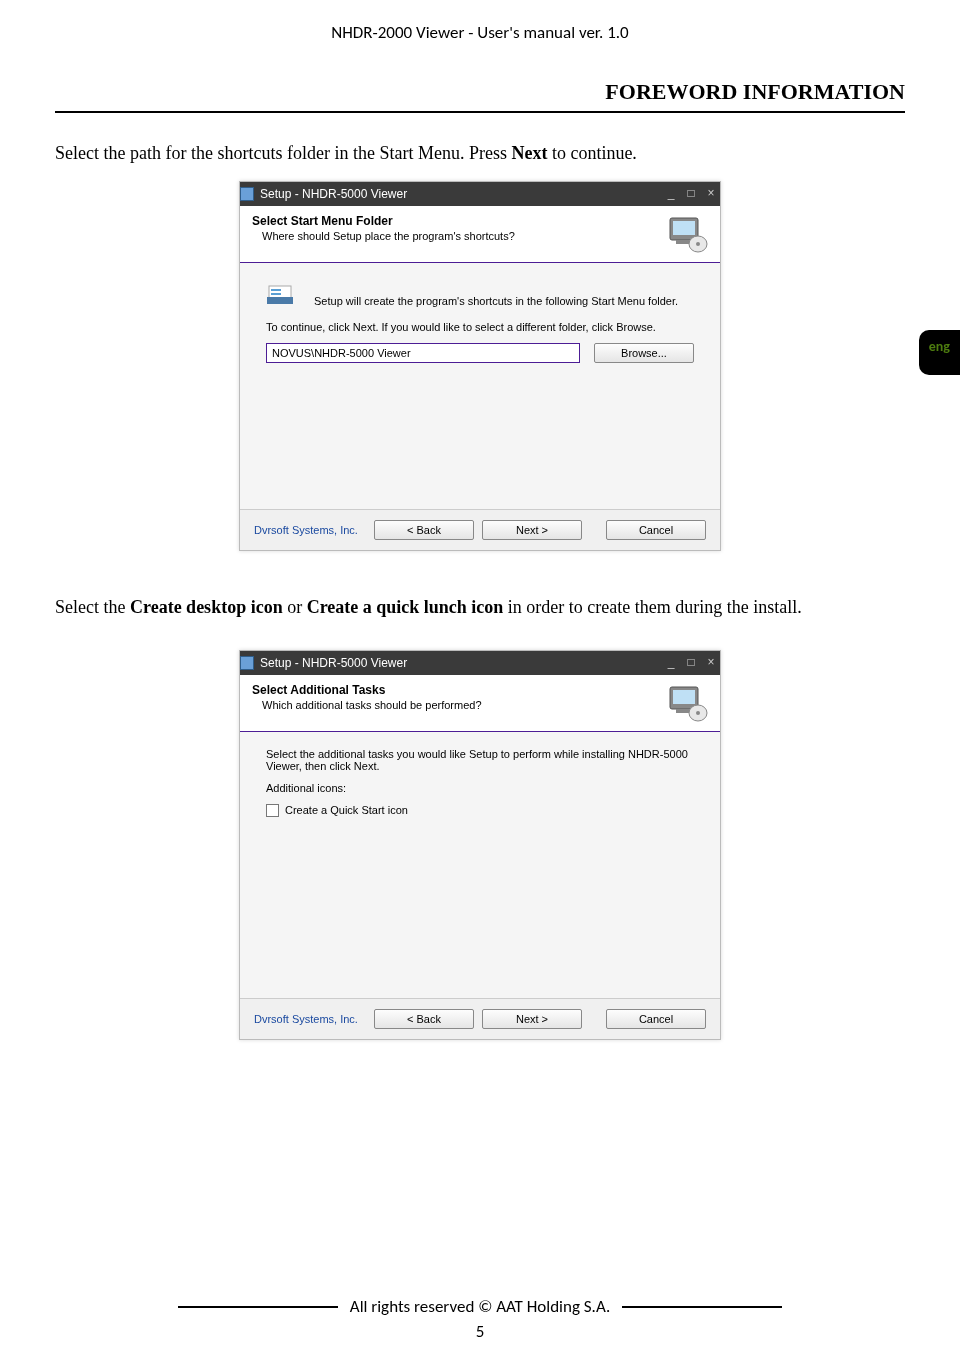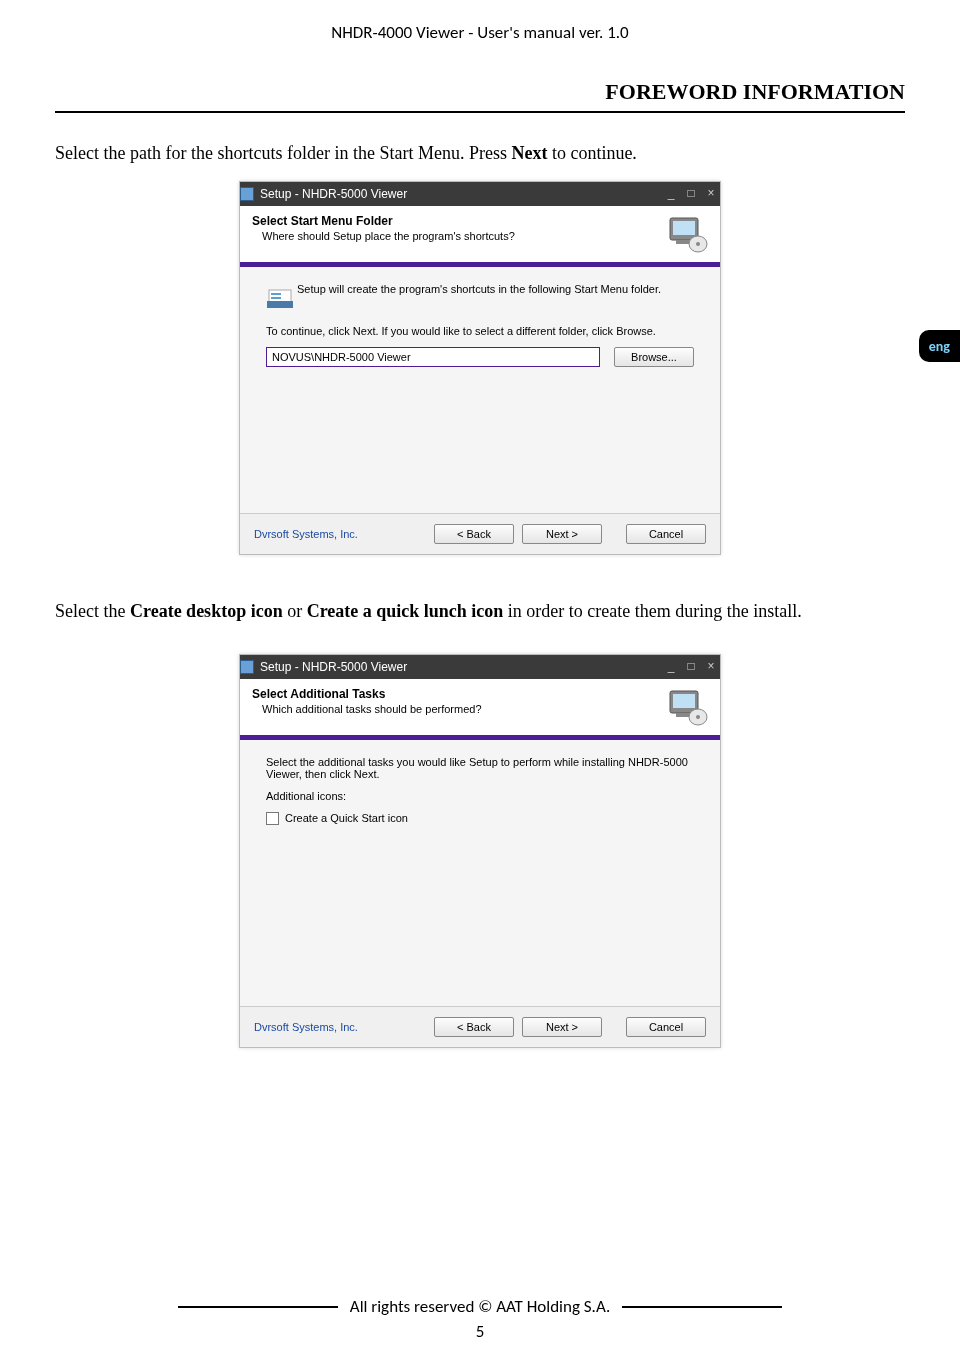--- a/index.html
+++ b/index.html
@@ -41,23 +41,23 @@
     padding: 28px 55px 0 55px;
     line-height: 1.35;
   }
   .body-text .bold { font-weight: bold; }
 
   .lang-tab {
     position: absolute;
     right: 0;
     top: 330px;
     background: #000;
-    color: #7dd3fc;
+    color: #4d7c0f;
     font-size: 14px;
-    padding: 8px 10px 7px 10px;
+    padding: 8px 10px 20px 10px;
     border-top-left-radius: 10px;
     border-bottom-left-radius: 10px;
     font-weight: bold;
   }
 
   .screenshot-wrap {
     display: flex;
     justify-content: center;
     margin-top: 16px;
   }
@@ -94,21 +94,21 @@
     text-align: center;
     font-size: 12px;
     line-height: 12px;
     margin-left: 2px;
   }
 
   .header-panel {
     background: #fff;
     display: flex;
     padding: 8px 10px 8px 12px;
-    border-bottom: 5px solid #4c1d95;
+    border-bottom: 1px solid #4c1d95;
   }
   .header-panel .hp-text { flex: 1; }
   .header-panel .hp-title {
     font-weight: bold;
     font-size: 12px;
     margin-bottom: 2px;
   }
   .header-panel .hp-sub {
     font-size: 11px;
     padding-left: 10px;
@@ -121,22 +121,22 @@
   .hp-icon svg { width: 46px; height: 40px; }
 
   .content-panel {
     background: #f5f5f5;
     padding: 16px 26px 10px 26px;
     min-height: 220px;
   }
   .content-panel .row { margin-bottom: 10px; font-size: 11px; }
   .folder-row {
     display: flex;
-    align-items: flex-start;
-    gap: 3px;
+    align-items: flex-end;
+    gap: 20px;
     margin-bottom: 14px;
   }
   .folder-icon {
     width: 28px; height: 28px;
   }
   .folder-icon svg { width: 28px; height: 28px; }
   .input-row {
     display: flex;
     gap: 14px;
     align-items: center;
@@ -145,21 +145,21 @@
     flex: 1;
     border: 1px solid #4c1d95;
     padding: 3px 5px;
     font-size: 11px;
     background: #fff;
     font-family: Tahoma, Arial, sans-serif;
   }
   .btn {
     border: 1px solid #888;
     background: linear-gradient(#fdfdfd, #e5e5e5);
-    padding: 3px 10px;
+    padding: 3px 20px;
     font-size: 11px;
     font-family: Tahoma, Arial, sans-serif;
     border-radius: 2px;
     min-width: 58px;
     text-align: center;
   }
   .checkbox-row {
     display: flex;
     align-items: center;
     gap: 6px;
@@ -219,21 +219,21 @@
   .doc-footer .page-num {
     font-size: 17px;
     margin-top: 4px;
   }
 </style>
 </head>
 <body>
 
 <div class="page">
 
-  <div class="doc-header">NHDR-4000 Viewer - User's manual ver. 1.0</div>
+  <div class="doc-header">NHDR-2000 Viewer - User's manual ver. 1.0</div>
 
   <div class="section-title">FOREWORD INFORMATION</div>
   <hr class="hr-line">
 
   <div class="body-text">
     <span>Select the path for the shortcuts folder in the Start Menu. Press </span><span class="bold">Next</span><span> to continue.</span>
   </div>
 
   <div class="lang-tab">eng</div>
 

